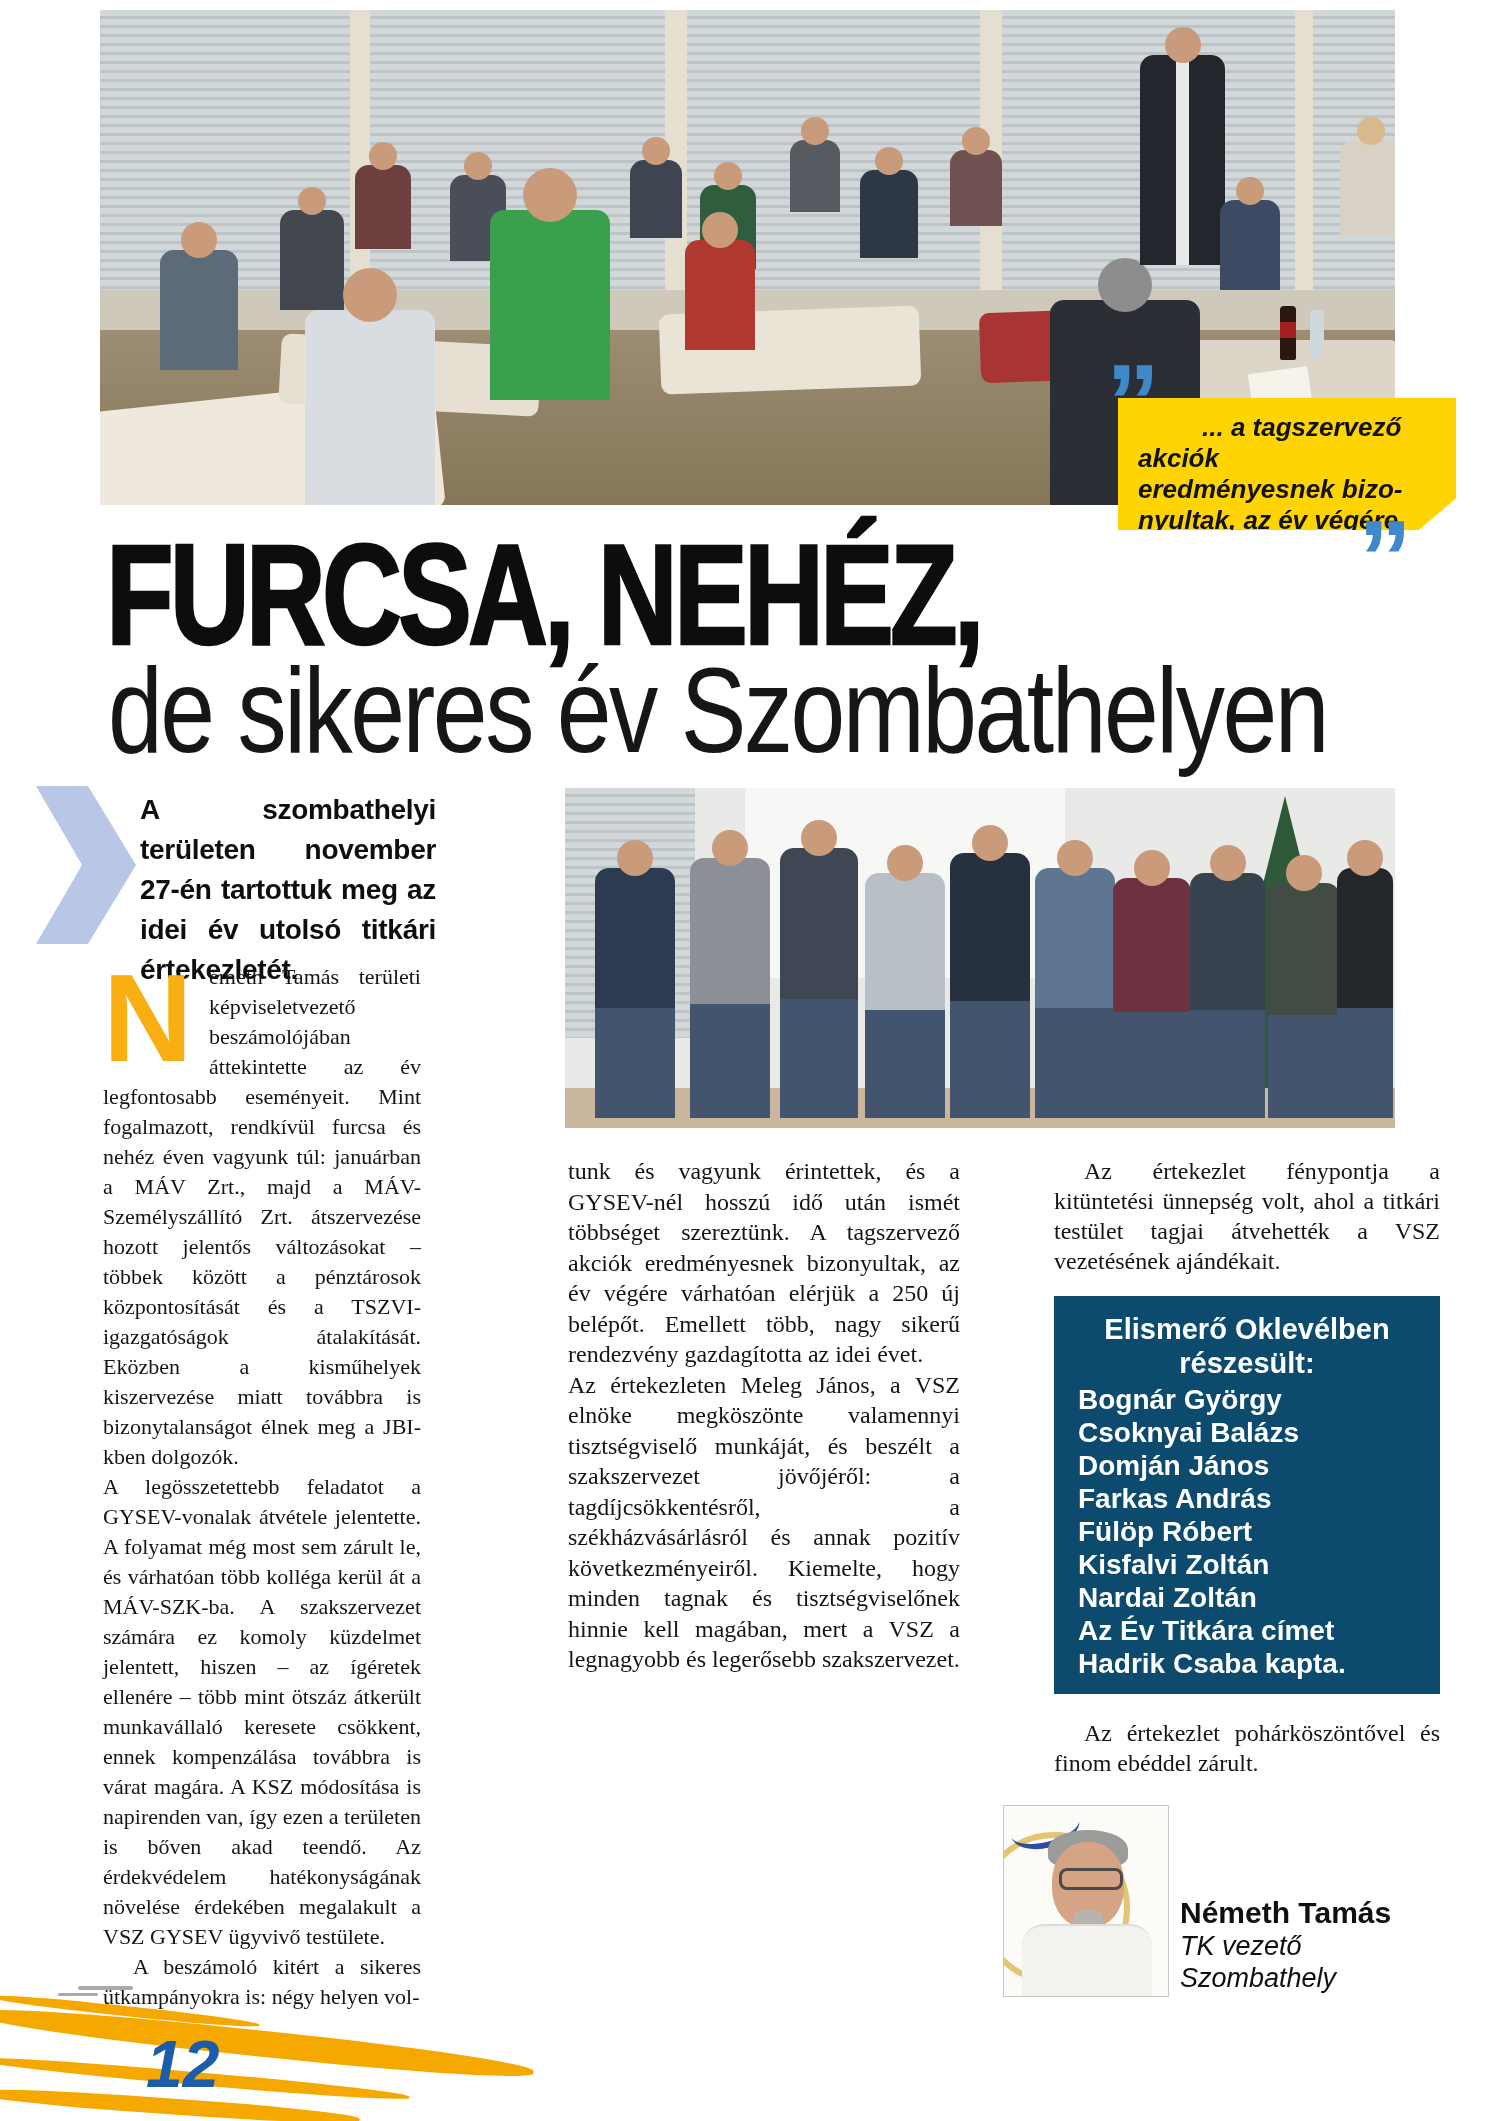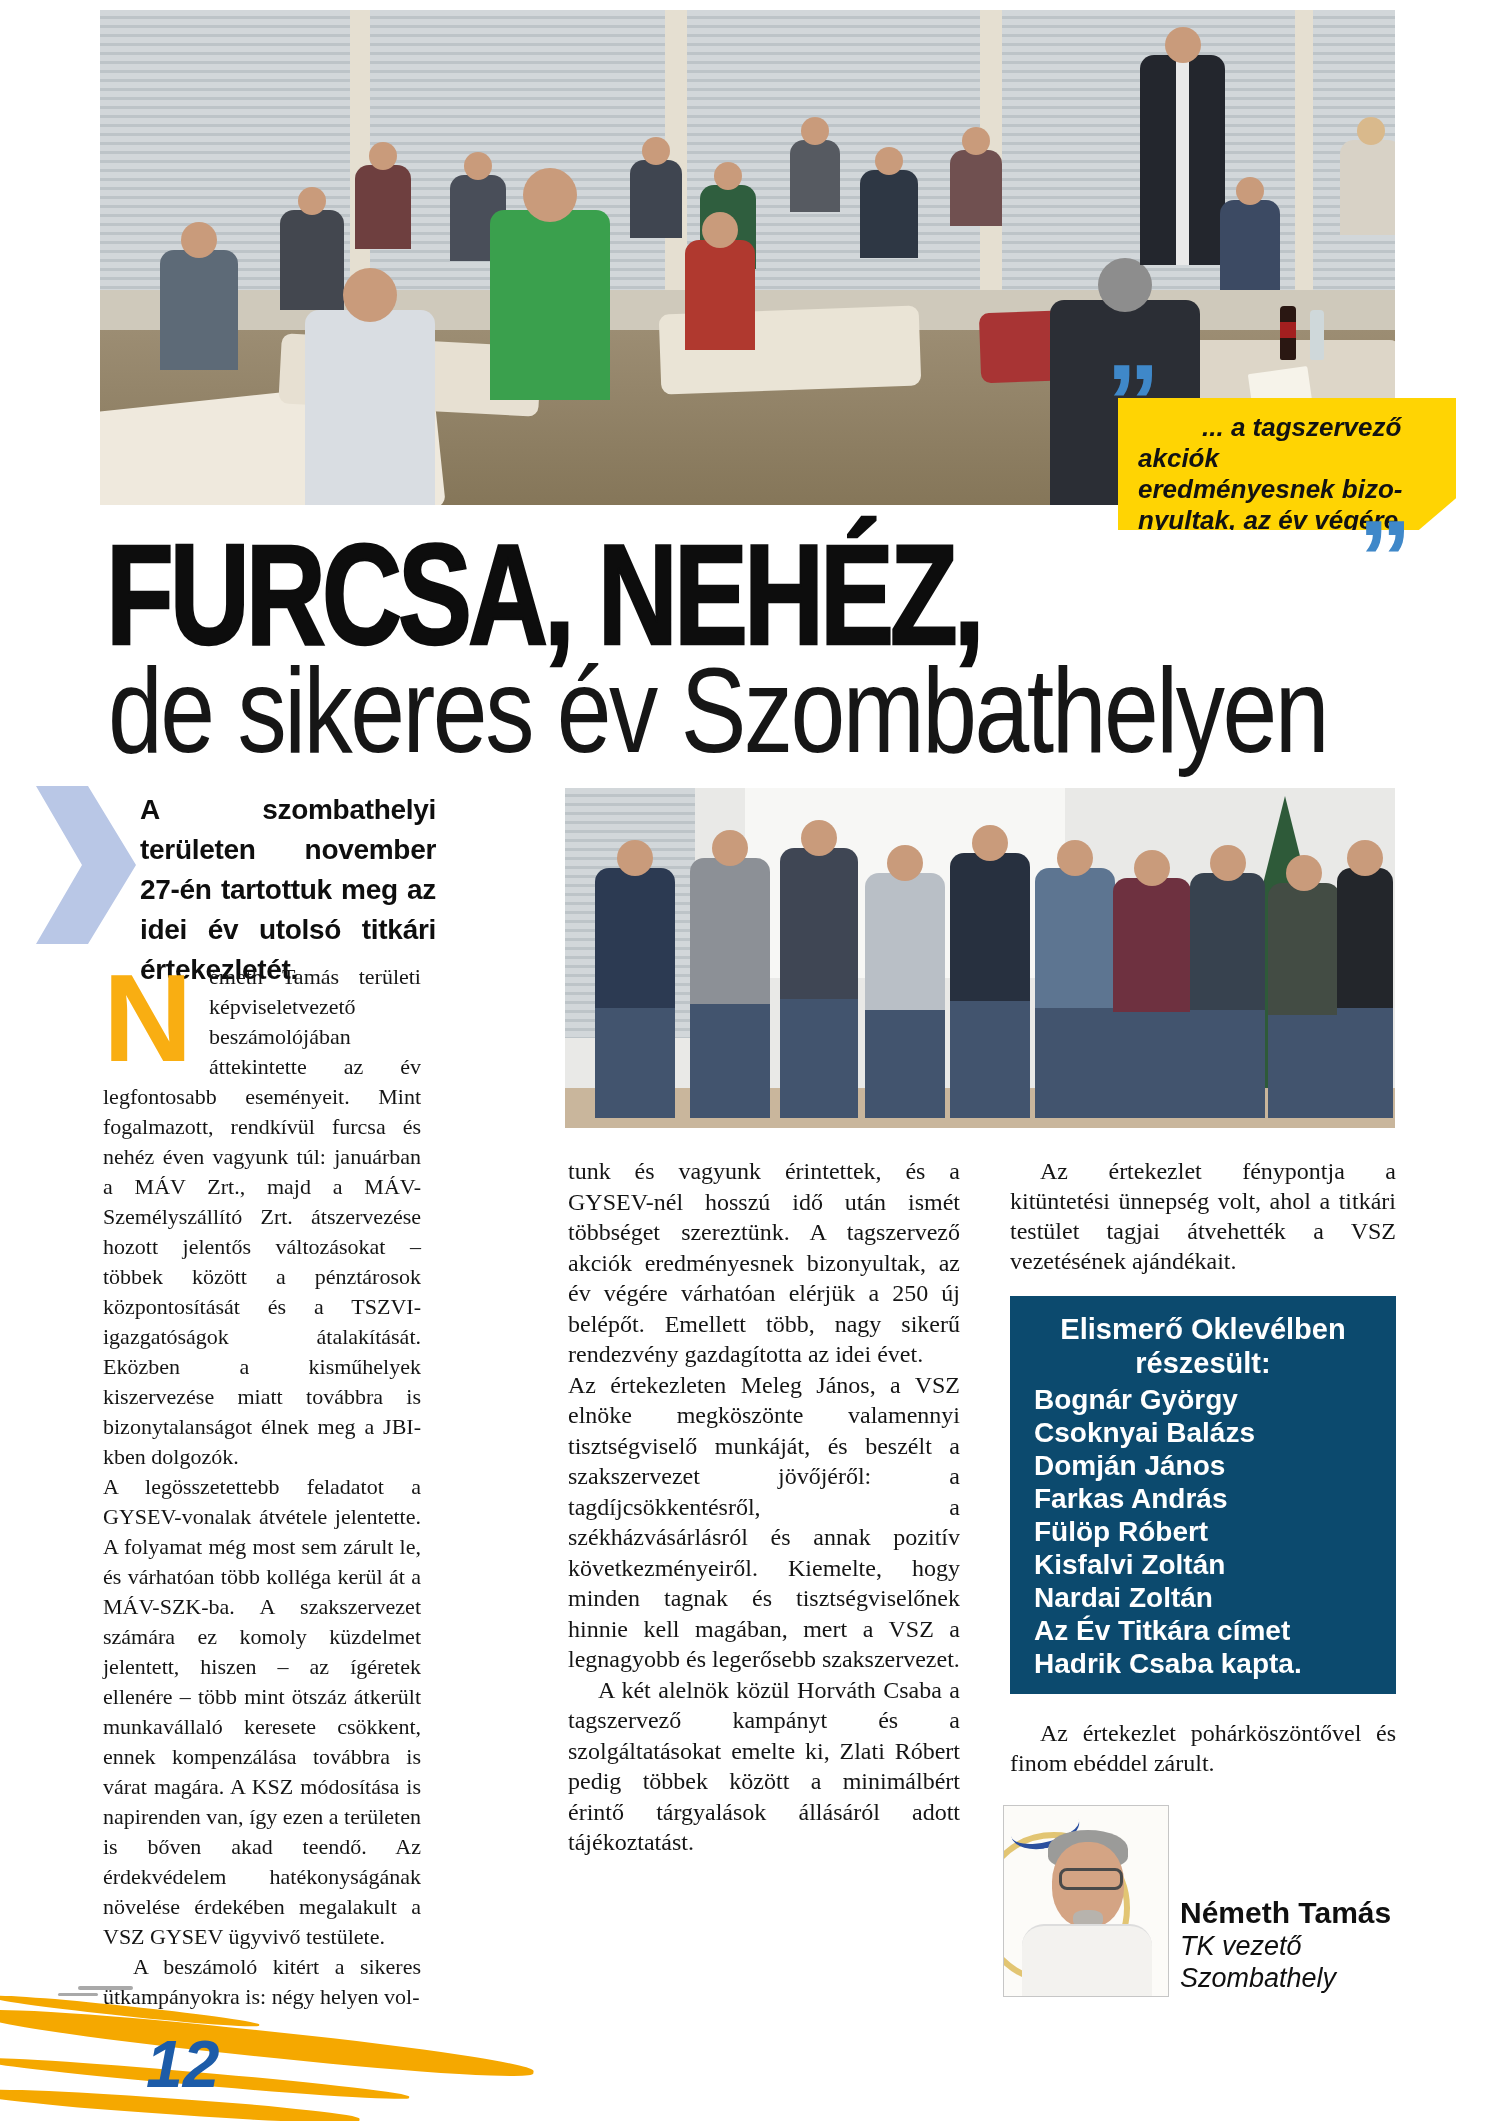--- a/index.html
+++ b/index.html
@@ -46,21 +46,21 @@
     clip-path:polygon(0 0,52% 0,100% 50%,52% 100%,0 100%,46% 50%);}
   .intro{position:absolute;left:140px;top:790px;width:296px;font-family:"Liberation Sans",sans-serif;
     font-weight:bold;font-size:28px;line-height:40px;color:#0e0e0e;letter-spacing:-.3px;text-align:justify;}
 
   
   .col{position:absolute;text-align:justify;}
   .col p{margin:0;}
   .col .indent{text-indent:30px;}
   .col1{left:103px;top:962px;width:318px;font-size:22px;line-height:30px;}
   .col2{left:568px;top:1156px;width:392px;font-size:24px;line-height:30.5px;}
-  .col3{left:1010px;top:1156px;width:386px;font-size:24px;line-height:30px;}
+  .col3{left:1054px;top:1156px;width:386px;font-size:24px;line-height:30px;}
   .dropcap{float:left;width:96px;height:114px;margin:6px 10px 0 0;
     font-family:"Liberation Sans",sans-serif;font-weight:bold;font-size:124px;line-height:100px;
     color:#F9AE12;text-align:left;}
   .secheading{margin:22px 0 14px;border-top:5px solid #F0AC00;border-bottom:5px solid #F0AC00;
     padding:6px 0 10px;text-align:center;font-family:"Liberation Sans",sans-serif;
     font-style:italic;font-weight:bold;font-size:36px;line-height:42px;color:#101010;
     white-space:pre-line;text-indent:0;}
 
   
   .award{background:#0c4a6e;color:#ffffff;font-family:"Liberation Sans",sans-serif;font-weight:bold;
@@ -163,21 +163,20 @@
 
   <div class="col col1">
     <p><span class="dropcap">N</span><span>émeth Tamás területi képviseletvezető beszámolójában áttekintette az év legfontosabb eseményeit. Mint fogalmazott, rendkívül furcsa és nehéz éven vagyunk túl: januárban a MÁV Zrt., majd a MÁV-Személyszállító Zrt. átszervezése hozott jelentős változásokat – többek között a pénztárosok központosítását és a TSZVI-igazgatóságok átalakítását. Eközben a kisműhelyek kiszervezése miatt továbbra is bizonytalanságot élnek meg a JBI-kben dolgozók.</span></p>
     <p>A legösszetettebb feladatot a GYSEV-vonalak átvétele jelentette. A folyamat még most sem zárult le, és várhatóan több kolléga kerül át a MÁV-SZK-ba. A szakszervezet számára ez komoly küzdelmet jelentett, hiszen – az ígéretek ellenére – több mint ötszáz átkerült munkavállaló keresete csökkent, ennek kompenzálása továbbra is várat magára. A KSZ módosítása is napirenden van, így ezen a területen is bőven akad teendő. Az érdekvédelem hatékonyságának növelése érdekében megalakult a VSZ GYSEV ügyvivő testülete.</p>
     <p class="indent">A beszámoló kitért a sikeres ütkampányokra is: négy helyen vol-</p>
   </div>
 
   <div class="col col2">
     <p>tunk és vagyunk érintettek, és a GYSEV-nél hosszú idő után ismét többséget szereztünk. A tagszervező akciók eredményesnek bizonyultak, az év végére várhatóan elérjük a 250 új belépőt. Emellett több, nagy sikerű rendezvény gazdagította az idei évet.</p>
     <p>Az értekezleten Meleg János, a VSZ elnöke megköszönte valamennyi tisztségviselő munkáját, és beszélt a szakszervezet jövőjéről: a tagdíjcsökkentésről, a székházvásárlásról és annak pozitív következményeiről. Kiemelte, hogy minden tagnak és tisztségviselőnek hinnie kell magában, mert a VSZ a legnagyobb és legerősebb szakszervezet.</p>
-    <p class="indent">A két alelnök közül Horváth Csaba a tagszervező kampányt és a szolgáltatásokat emelte ki, Zlati Róbert pedig többek között a minimálbért érintő tárgyalások állásáról adott tájékoztatást.</p>
   </div>
 
   <div class="col col3">
     <p class="indent">Az értekezlet fénypontja a kitüntetési ünnepség volt, ahol a titkári testület tagjai átvehették a VSZ vezetésének ajándékait.</p>
     <div class="award">
       <div class="title">Elismerő Oklevélben
 részesült:</div>
       <div class="name">Bognár György</div>
       <div class="name">Csoknyai Balázs</div>
       <div class="name">Domján János</div>

